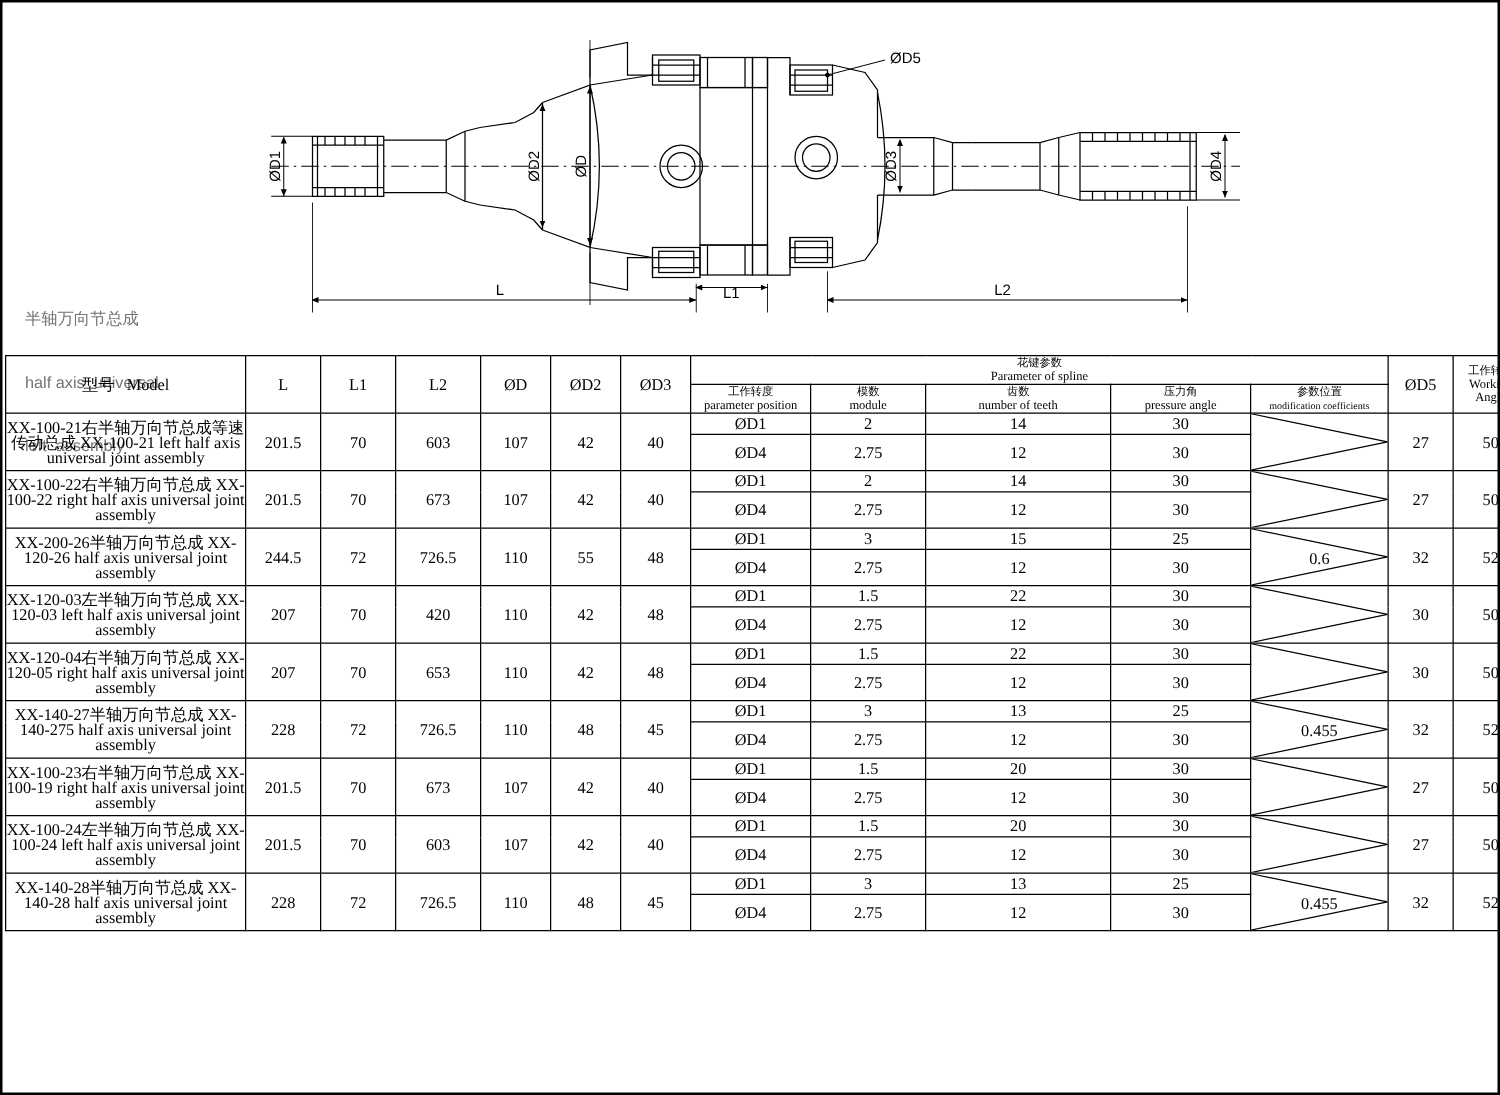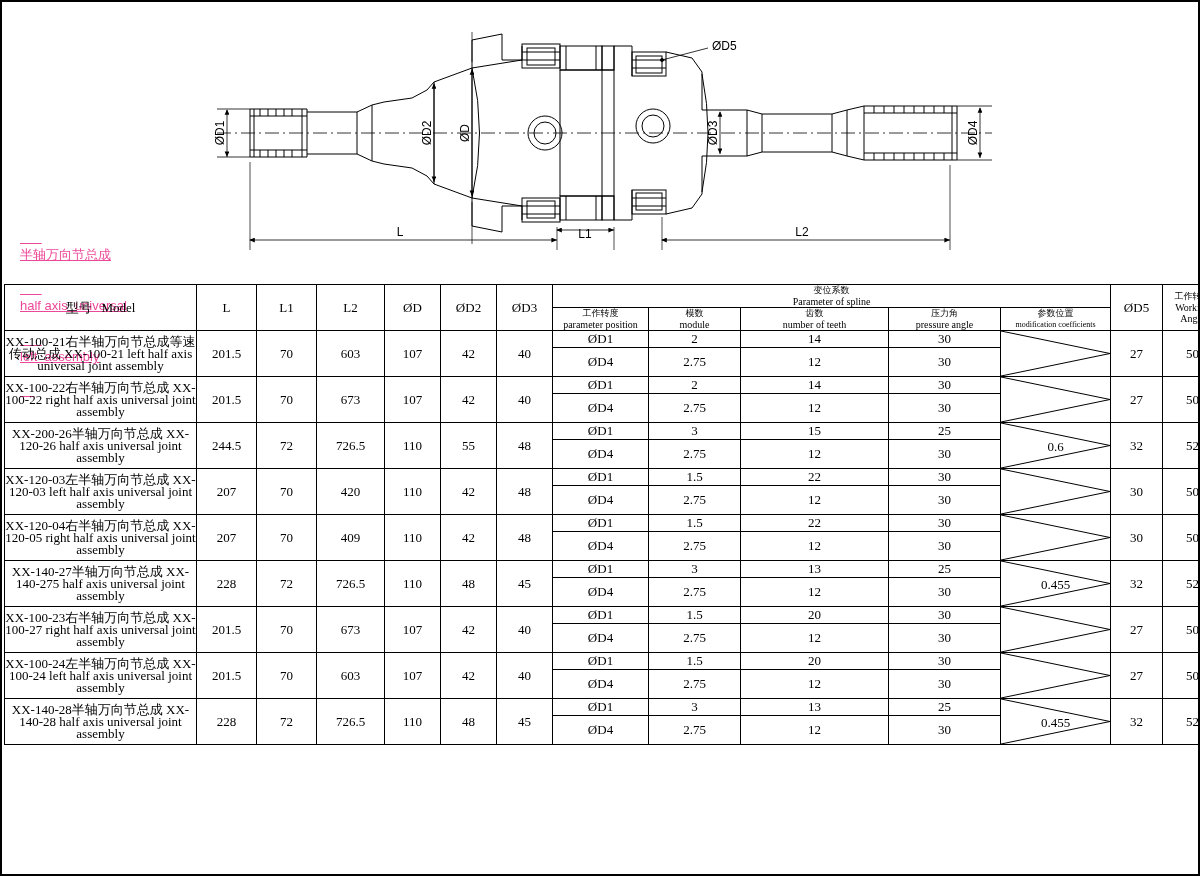--- a/index.html
+++ b/index.html
@@ -33,23 +33,22 @@
   }
   #drawing svg { display: block; }
 
   .caption {
     position: absolute;
     left: 18px;
     top: 210px;
     font-family: "Liberation Sans", sans-serif;
     font-size: 13px;
     line-height: 17px;
-    color: #ec4899;
+    color: #737373;
     white-space: pre;
-    text-decoration: underline;
   }
 
   
   #spec-table {
     position: absolute;
     left: 2px;
     top: 282px;
     width: 1194px;
     border-collapse: collapse;
     table-layout: fixed;
@@ -313,21 +312,21 @@
           <span>&nbsp;</span>
           <span>Model</span>
         </th>
         <th rowspan="2" class="hdr-main">L</th>
         <th rowspan="2" class="hdr-main">L1</th>
         <th rowspan="2" class="hdr-main">L2</th>
         <th rowspan="2" class="hdr-main">ØD</th>
         <th rowspan="2" class="hdr-main">ØD2</th>
         <th rowspan="2" class="hdr-main">ØD3</th>
         <th colspan="5" class="hdr-two" style="height:16px">
-          <span class="hdr-title-cn">变位系数</span>
+          <span class="hdr-title-cn">花键参数</span>
           <span class="hdr-title-en">Parameter of spline</span>
         </th>
         <th rowspan="2" class="hdr-main">ØD5</th>
         <th rowspan="2" class="hdr-two">
           <span class="hdr-title-cn">工作转度</span>
           <span class="hdr-title-en">Working Angle</span>
         </th>
       </tr>
       <tr>
         <th class="hdr-two" style="height:18px">
@@ -462,21 +461,21 @@
         <tr>
           <td class="d-cell" style="height:28px">ØD4</td>
           <td class="sub-cell">2.75</td>
           <td class="sub-cell">12</td>
           <td class="sub-cell">30</td>
         </tr>
         <tr>
           <td class="model-cell" rowspan="2" style="height:28px">XX-120-04右半轴万向节总成  XX-120-05  right half axis universal joint assembly</td>
           <td class="num-cell" rowspan="2">207</td>
           <td class="num-cell" rowspan="2">70</td>
-          <td class="num-cell" rowspan="2">409</td>
+          <td class="num-cell" rowspan="2">653</td>
           <td class="num-cell" rowspan="2">110</td>
           <td class="num-cell" rowspan="2">42</td>
           <td class="num-cell" rowspan="2">48</td>
           <td class="d-cell">ØD1</td>
           <td class="sub-cell">1.5</td>
           <td class="sub-cell">22</td>
           <td class="sub-cell">30</td>
           <td class="slash" rowspan="2">
             <svg class="diag" viewBox="0 0 100 60" preserveAspectRatio="none">
               <line x1="0" y1="0" x2="100" y2="30" stroke="#000" stroke-width="1" vector-effect="non-scaling-stroke"></line>
@@ -515,21 +514,21 @@
           <td class="num-cell" rowspan="2">32</td>
           <td class="num-cell" rowspan="2">52</td>
         </tr>
         <tr>
           <td class="d-cell" style="height:28px">ØD4</td>
           <td class="sub-cell">2.75</td>
           <td class="sub-cell">12</td>
           <td class="sub-cell">30</td>
         </tr>
         <tr>
-          <td class="model-cell" rowspan="2" style="height:28px">XX-100-23右半轴万向节总成  XX-100-27 right half axis universal joint assembly</td>
+          <td class="model-cell" rowspan="2" style="height:28px">XX-100-23右半轴万向节总成  XX-100-19 right half axis universal joint assembly</td>
           <td class="num-cell" rowspan="2">201.5</td>
           <td class="num-cell" rowspan="2">70</td>
           <td class="num-cell" rowspan="2">673</td>
           <td class="num-cell" rowspan="2">107</td>
           <td class="num-cell" rowspan="2">42</td>
           <td class="num-cell" rowspan="2">40</td>
           <td class="d-cell">ØD1</td>
           <td class="sub-cell">1.5</td>
           <td class="sub-cell">20</td>
           <td class="sub-cell">30</td>

